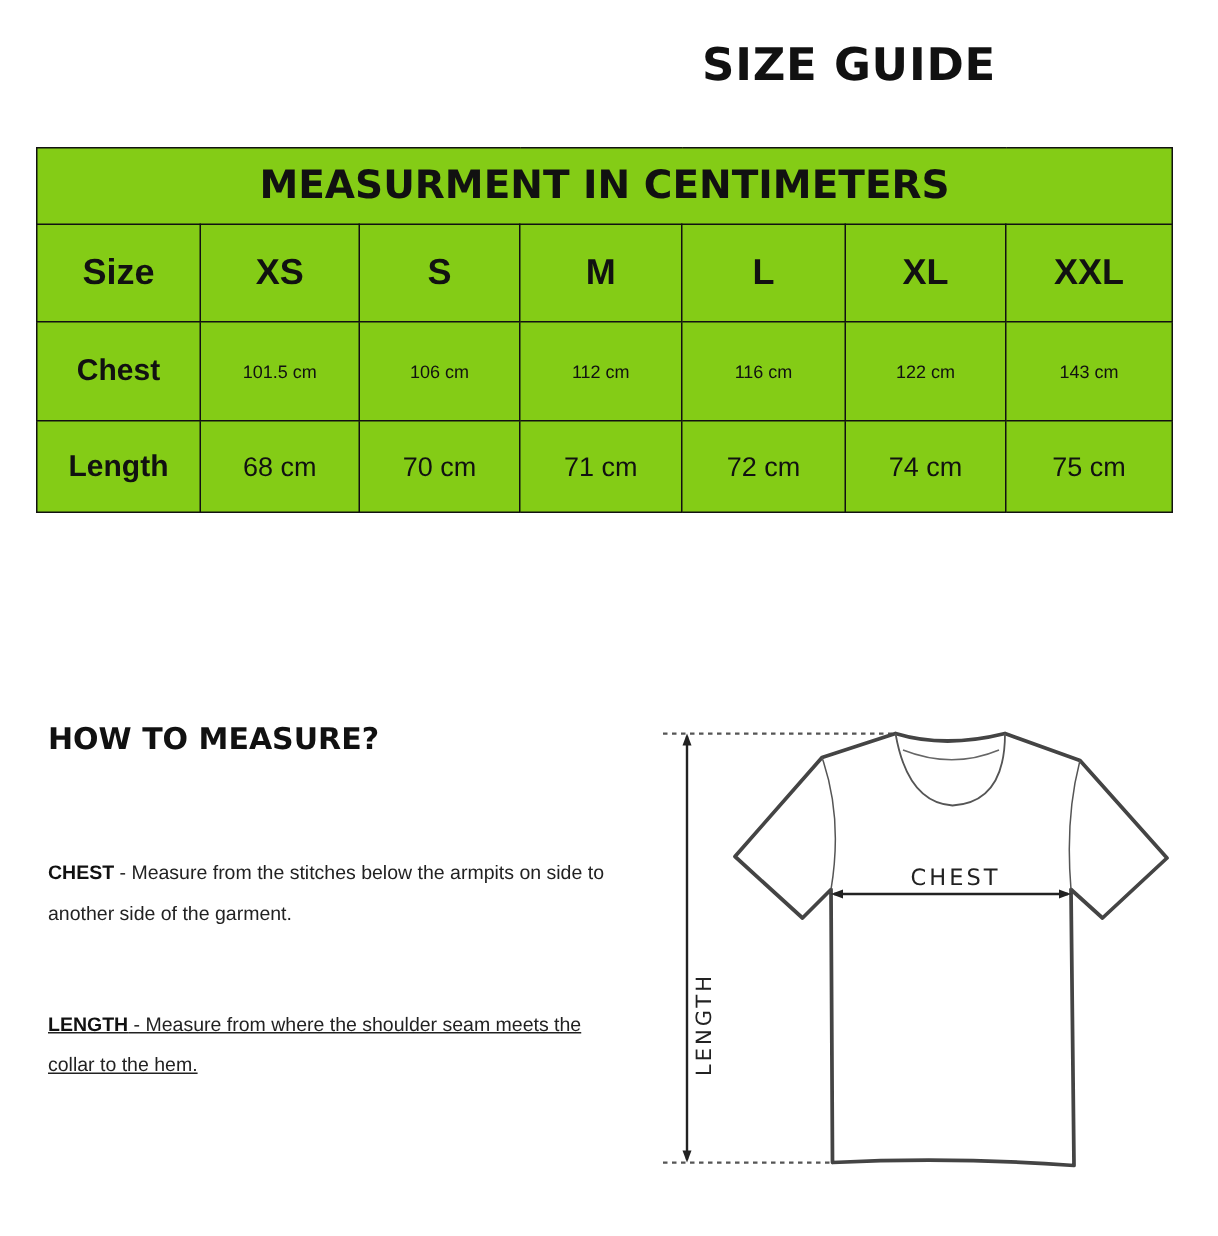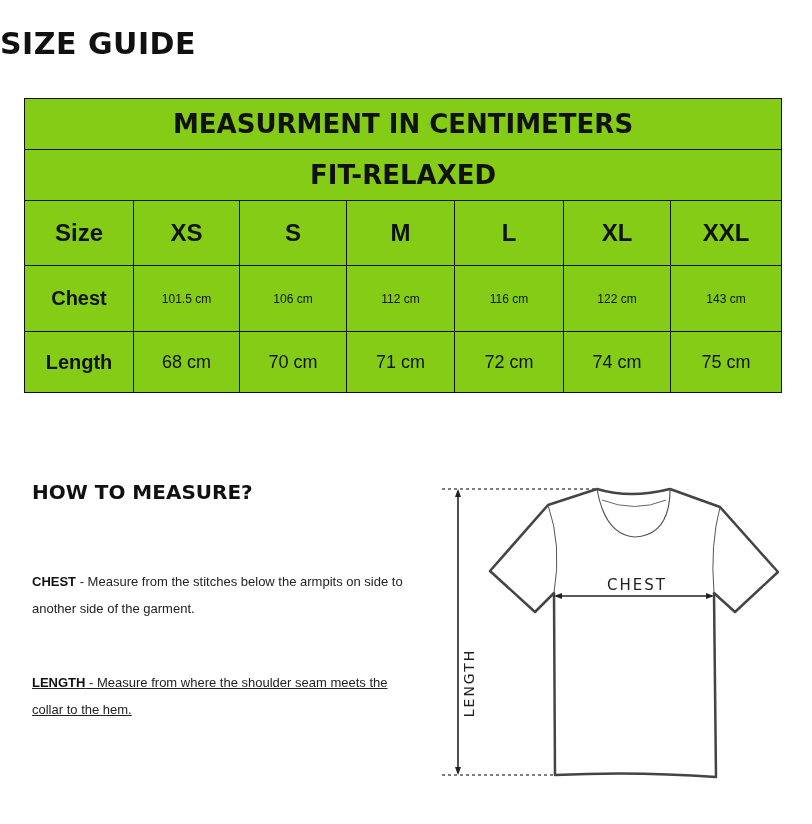--- a/index.html
+++ b/index.html
@@ -1,17 +1,17 @@
 <!DOCTYPE html>
 <html><head>
 <meta charset="utf-8">
 <style>
   html, body { margin:0; padding:0; background:#ffffff; }
   body { width:812px; height:824px; position:relative; overflow:hidden; font-family:"Liberation Sans", sans-serif; color:#111; }
-  .title { position:absolute; left:0; top:26px; width:664px; text-align:left; font-weight:700; font-size:30px; letter-spacing:0.5px; font-family:"DejaVu Sans", sans-serif; }
+  .title { position:absolute; left:0; top:26px; width:664px; text-align:right; font-weight:700; font-size:30px; letter-spacing:0.5px; font-family:"DejaVu Sans", sans-serif; }
   table.sg { position:absolute; left:24px; top:98px; width:757px; border-collapse:collapse; background:#84cc16; table-layout:fixed; }
   table.sg td { border:1.5px solid #111; text-align:center; padding:0; }
   .hdr1 td { height:50px; font-weight:700; font-size:26px; font-family:"DejaVu Sans", sans-serif; }
   .hdr2 td { height:50px; font-weight:700; font-size:26px; font-family:"DejaVu Sans", sans-serif; }
   .rowsize td { height:64px; font-weight:700; font-size:24px; }
   .rowchest td { height:65px; font-size:12px; }
   .rowlen td { height:60px; font-size:18px; }
   td.lbl { font-weight:700; font-size:20px; }
   .howto { position:absolute; left:32px; top:480px; font-weight:700; font-size:20px; font-family:"DejaVu Sans", sans-serif; }
   .para { position:absolute; left:32px; width:380px; font-size:13px; line-height:27px; color:#222; }
@@ -31,23 +31,20 @@
       <col style="width:106px">
       <col style="width:107px">
       <col style="width:108px">
       <col style="width:109px">
       <col style="width:107px">
       <col style="width:111px">
   </colgroup>
   <tbody>
       <tr class="hdr1">
         <td colspan="7">MEASURMENT IN CENTIMETERS</td>
-      </tr>
-  <tr class="hdr2">
-        <td colspan="7">FIT-RELAXED</td>
       </tr>
   <tr class="rowsize">
     <td>Size</td>
     <td>XS</td>
     <td>S</td>
     <td>M</td>
     <td>L</td>
     <td>XL</td>
     <td>XXL</td>
   </tr>

